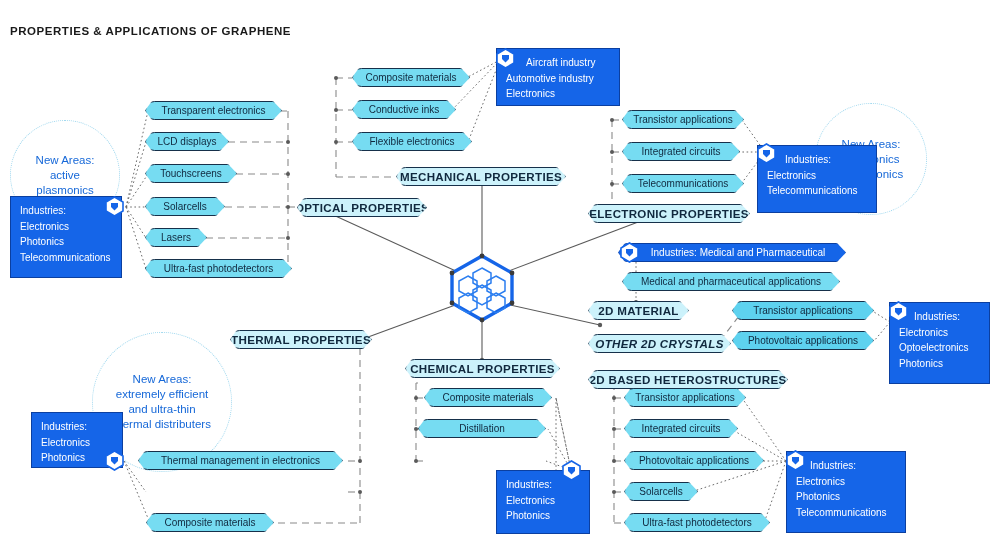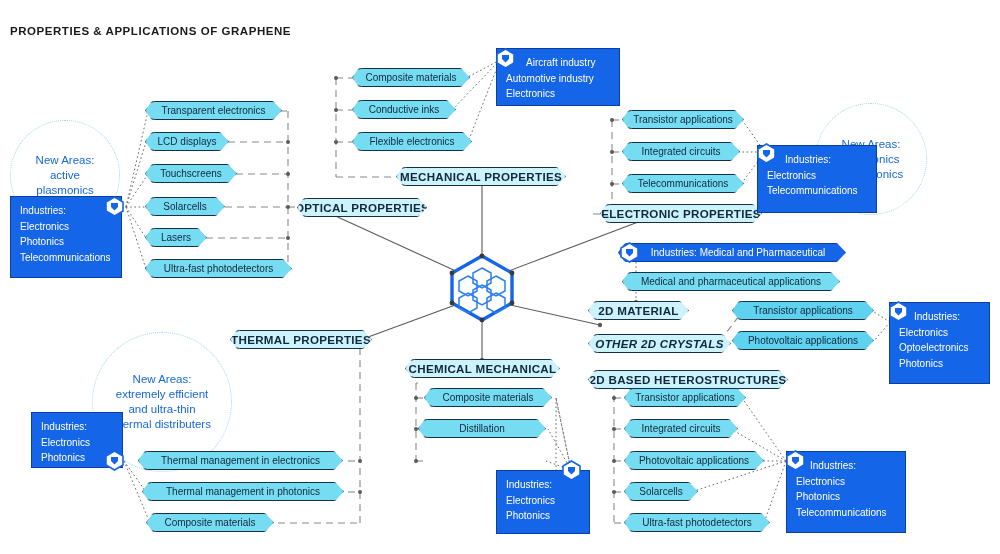--- a/index.html
+++ b/index.html
@@ -353,28 +353,28 @@
         <path d="M6,7 h7 v4 l-3.5,3.5 L6,11 z" fill="#1565E8"></path>
       </svg>
   </div>
 
   <div class="pill cap" style="left:297px;top:198px;width:130px;">
     <span class="pill-lbl">OPTICAL PROPERTIES</span>
   </div>
   <div class="pill cap" style="left:396px;top:167px;width:170px;">
     <span class="pill-lbl">MECHANICAL PROPERTIES</span>
   </div>
-  <div class="pill cap" style="left:600px;top:204px;width:162px;">
+  <div class="pill cap" style="left:588px;top:204px;width:162px;">
     <span class="pill-lbl">ELECTRONIC PROPERTIES</span>
   </div>
   <div class="pill cap" style="left:230px;top:330px;width:142px;">
     <span class="pill-lbl">THERMAL PROPERTIES</span>
   </div>
   <div class="pill cap" style="left:405px;top:359px;width:155px;">
-    <span class="pill-lbl">CHEMICAL MECHANICAL</span>
+    <span class="pill-lbl">CHEMICAL PROPERTIES</span>
   </div>
   <div class="pill cap" style="left:588px;top:301px;width:101px;">
     <span class="pill-lbl">2D MATERIAL</span>
   </div>
   <div class="pill cap" style="left:588px;top:334px;width:143px;font-style:italic;">
     <span class="pill-lbl">OTHER 2D CRYSTALS</span>
   </div>
   <div class="pill cap" style="left:588px;top:362px;width:200px;margin-top:8px;">
     <span class="pill-lbl">2D BASED HETEROSTRUCTURES</span>
   </div>
@@ -457,20 +457,17 @@
   <div class="pill" style="left:424px;top:388px;width:128px;">
     <span class="pill-lbl">Composite materials</span>
   </div>
   <div class="pill" style="left:418px;top:419px;width:128px;">
     <span class="pill-lbl">Distillation</span>
   </div>
 
   <div class="pill" style="left:138px;top:451px;width:205px;">
     <span class="pill-lbl">Thermal management in electronics</span>
   </div>
-  <div class="pill" style="left:142px;top:482px;width:202px;">
-    <span class="pill-lbl">Thermal management in photonics</span>
-  </div>
   <div class="pill" style="left:146px;top:513px;width:128px;">
     <span class="pill-lbl">Composite materials</span>
   </div>
 
 </div>
 
 </body></html>

